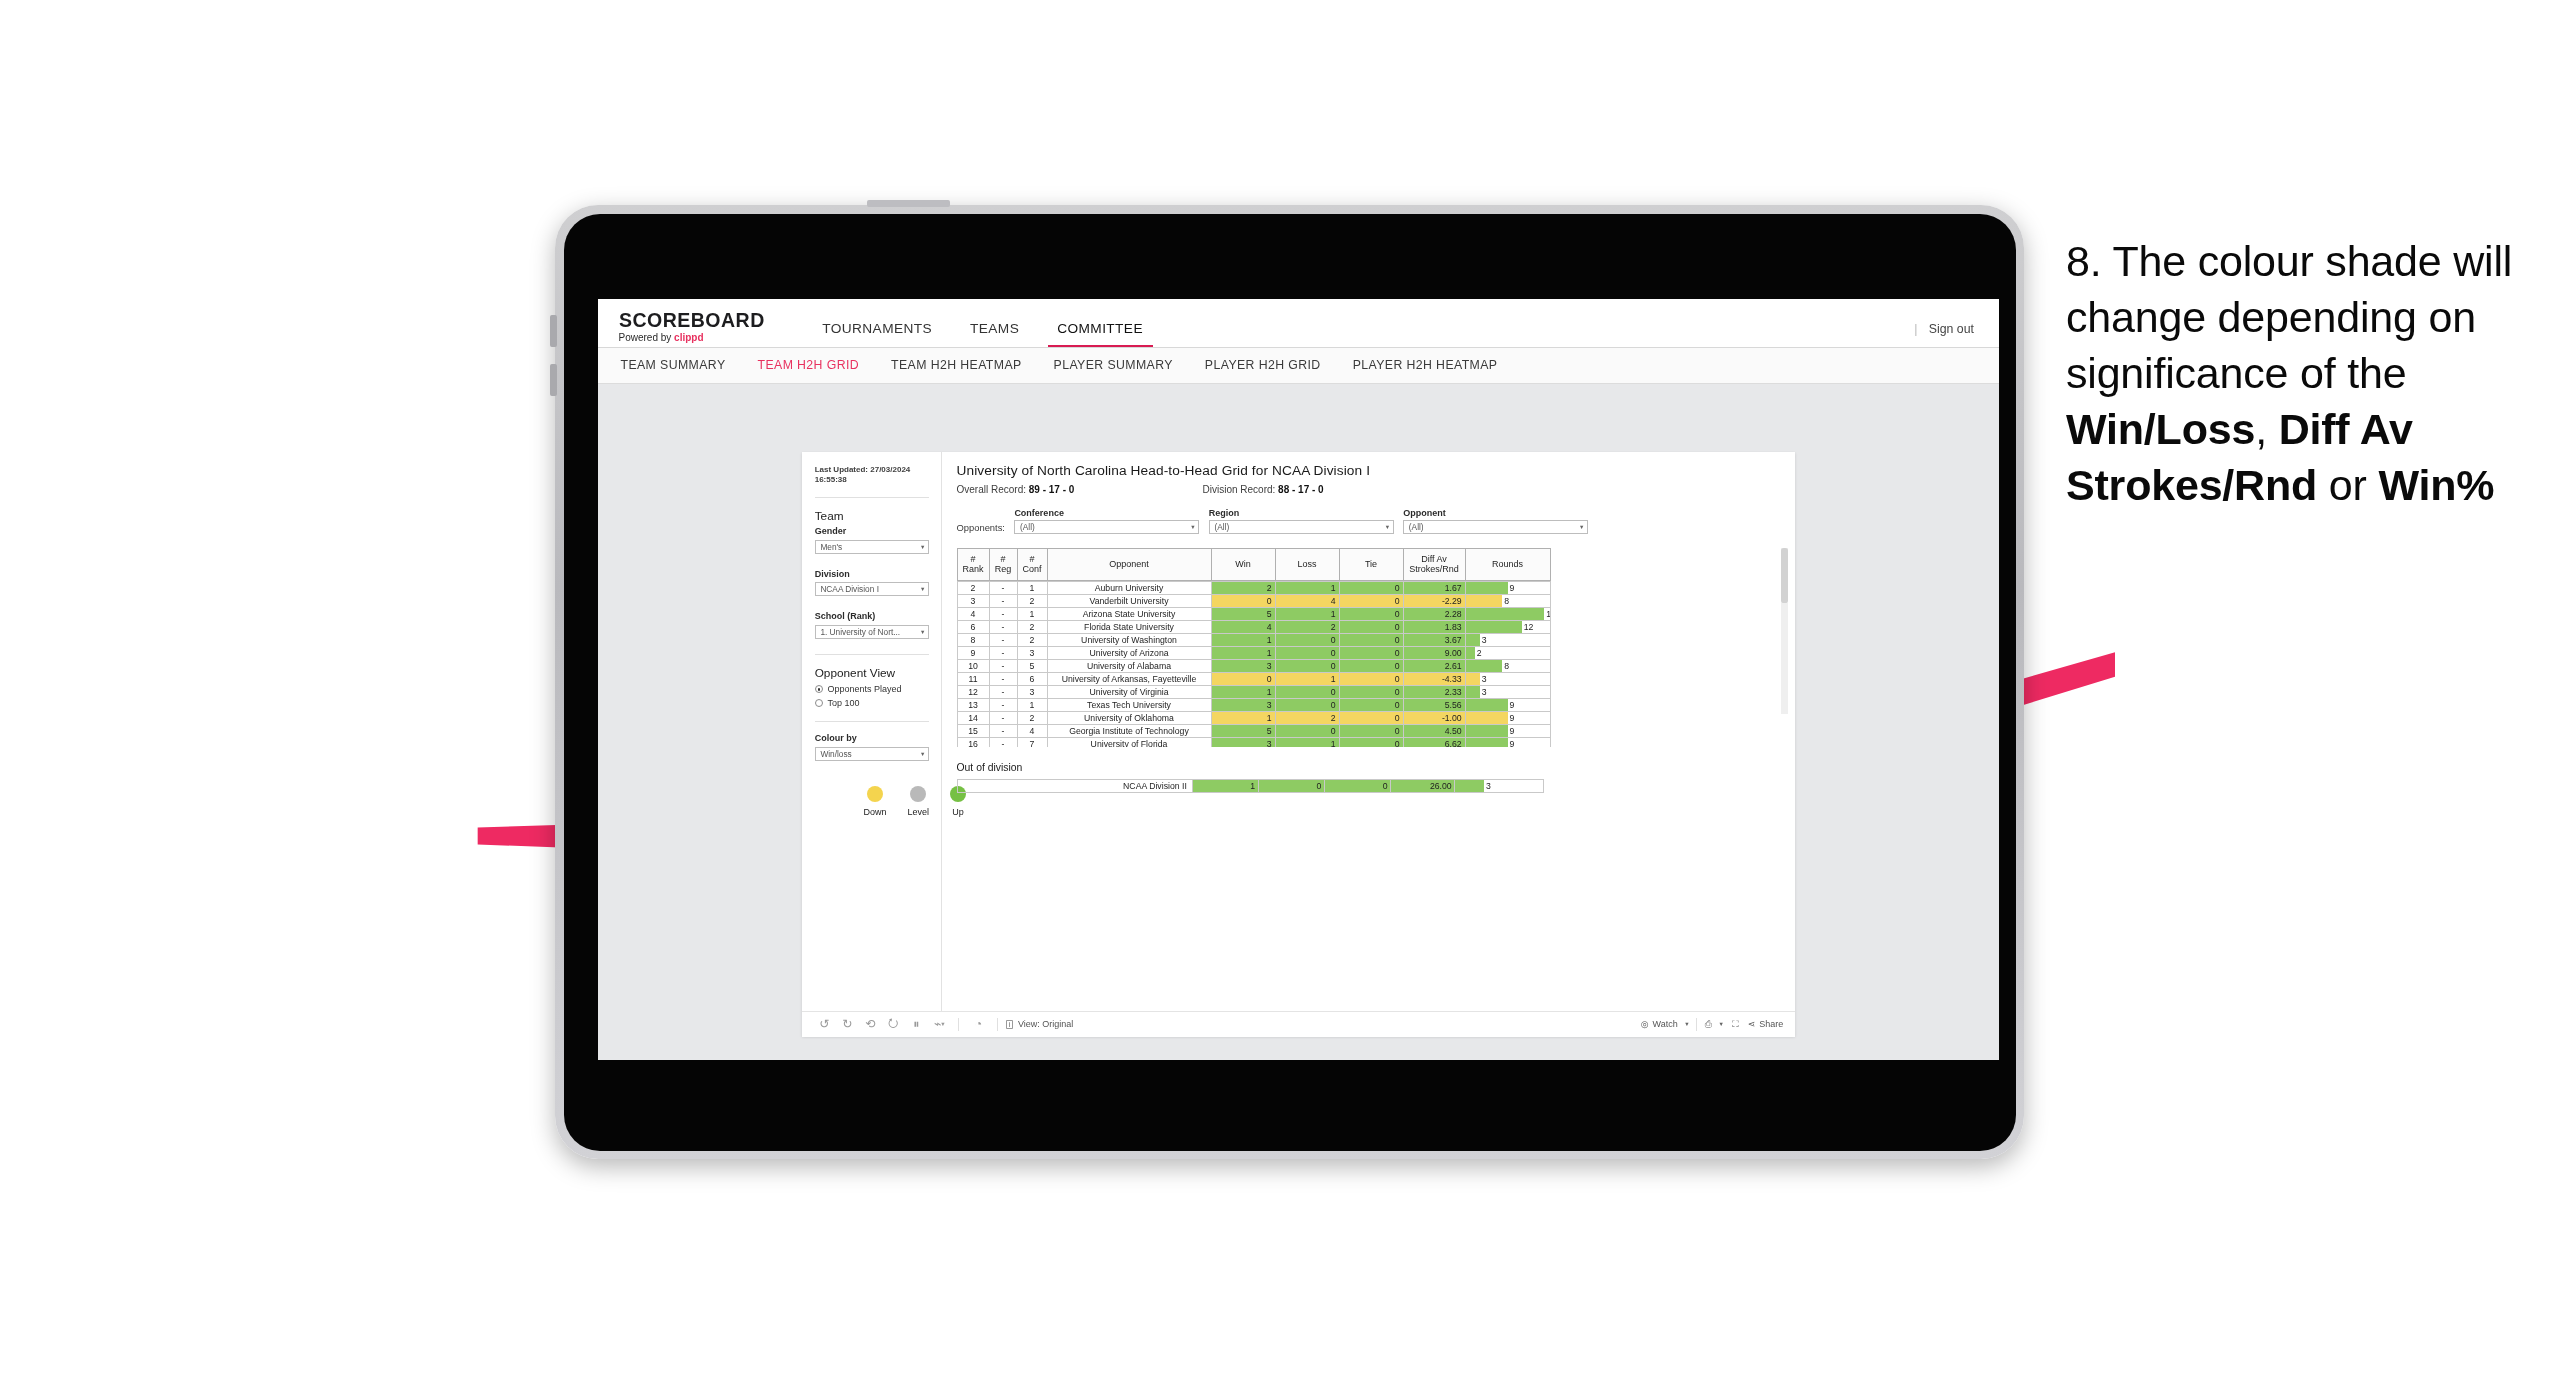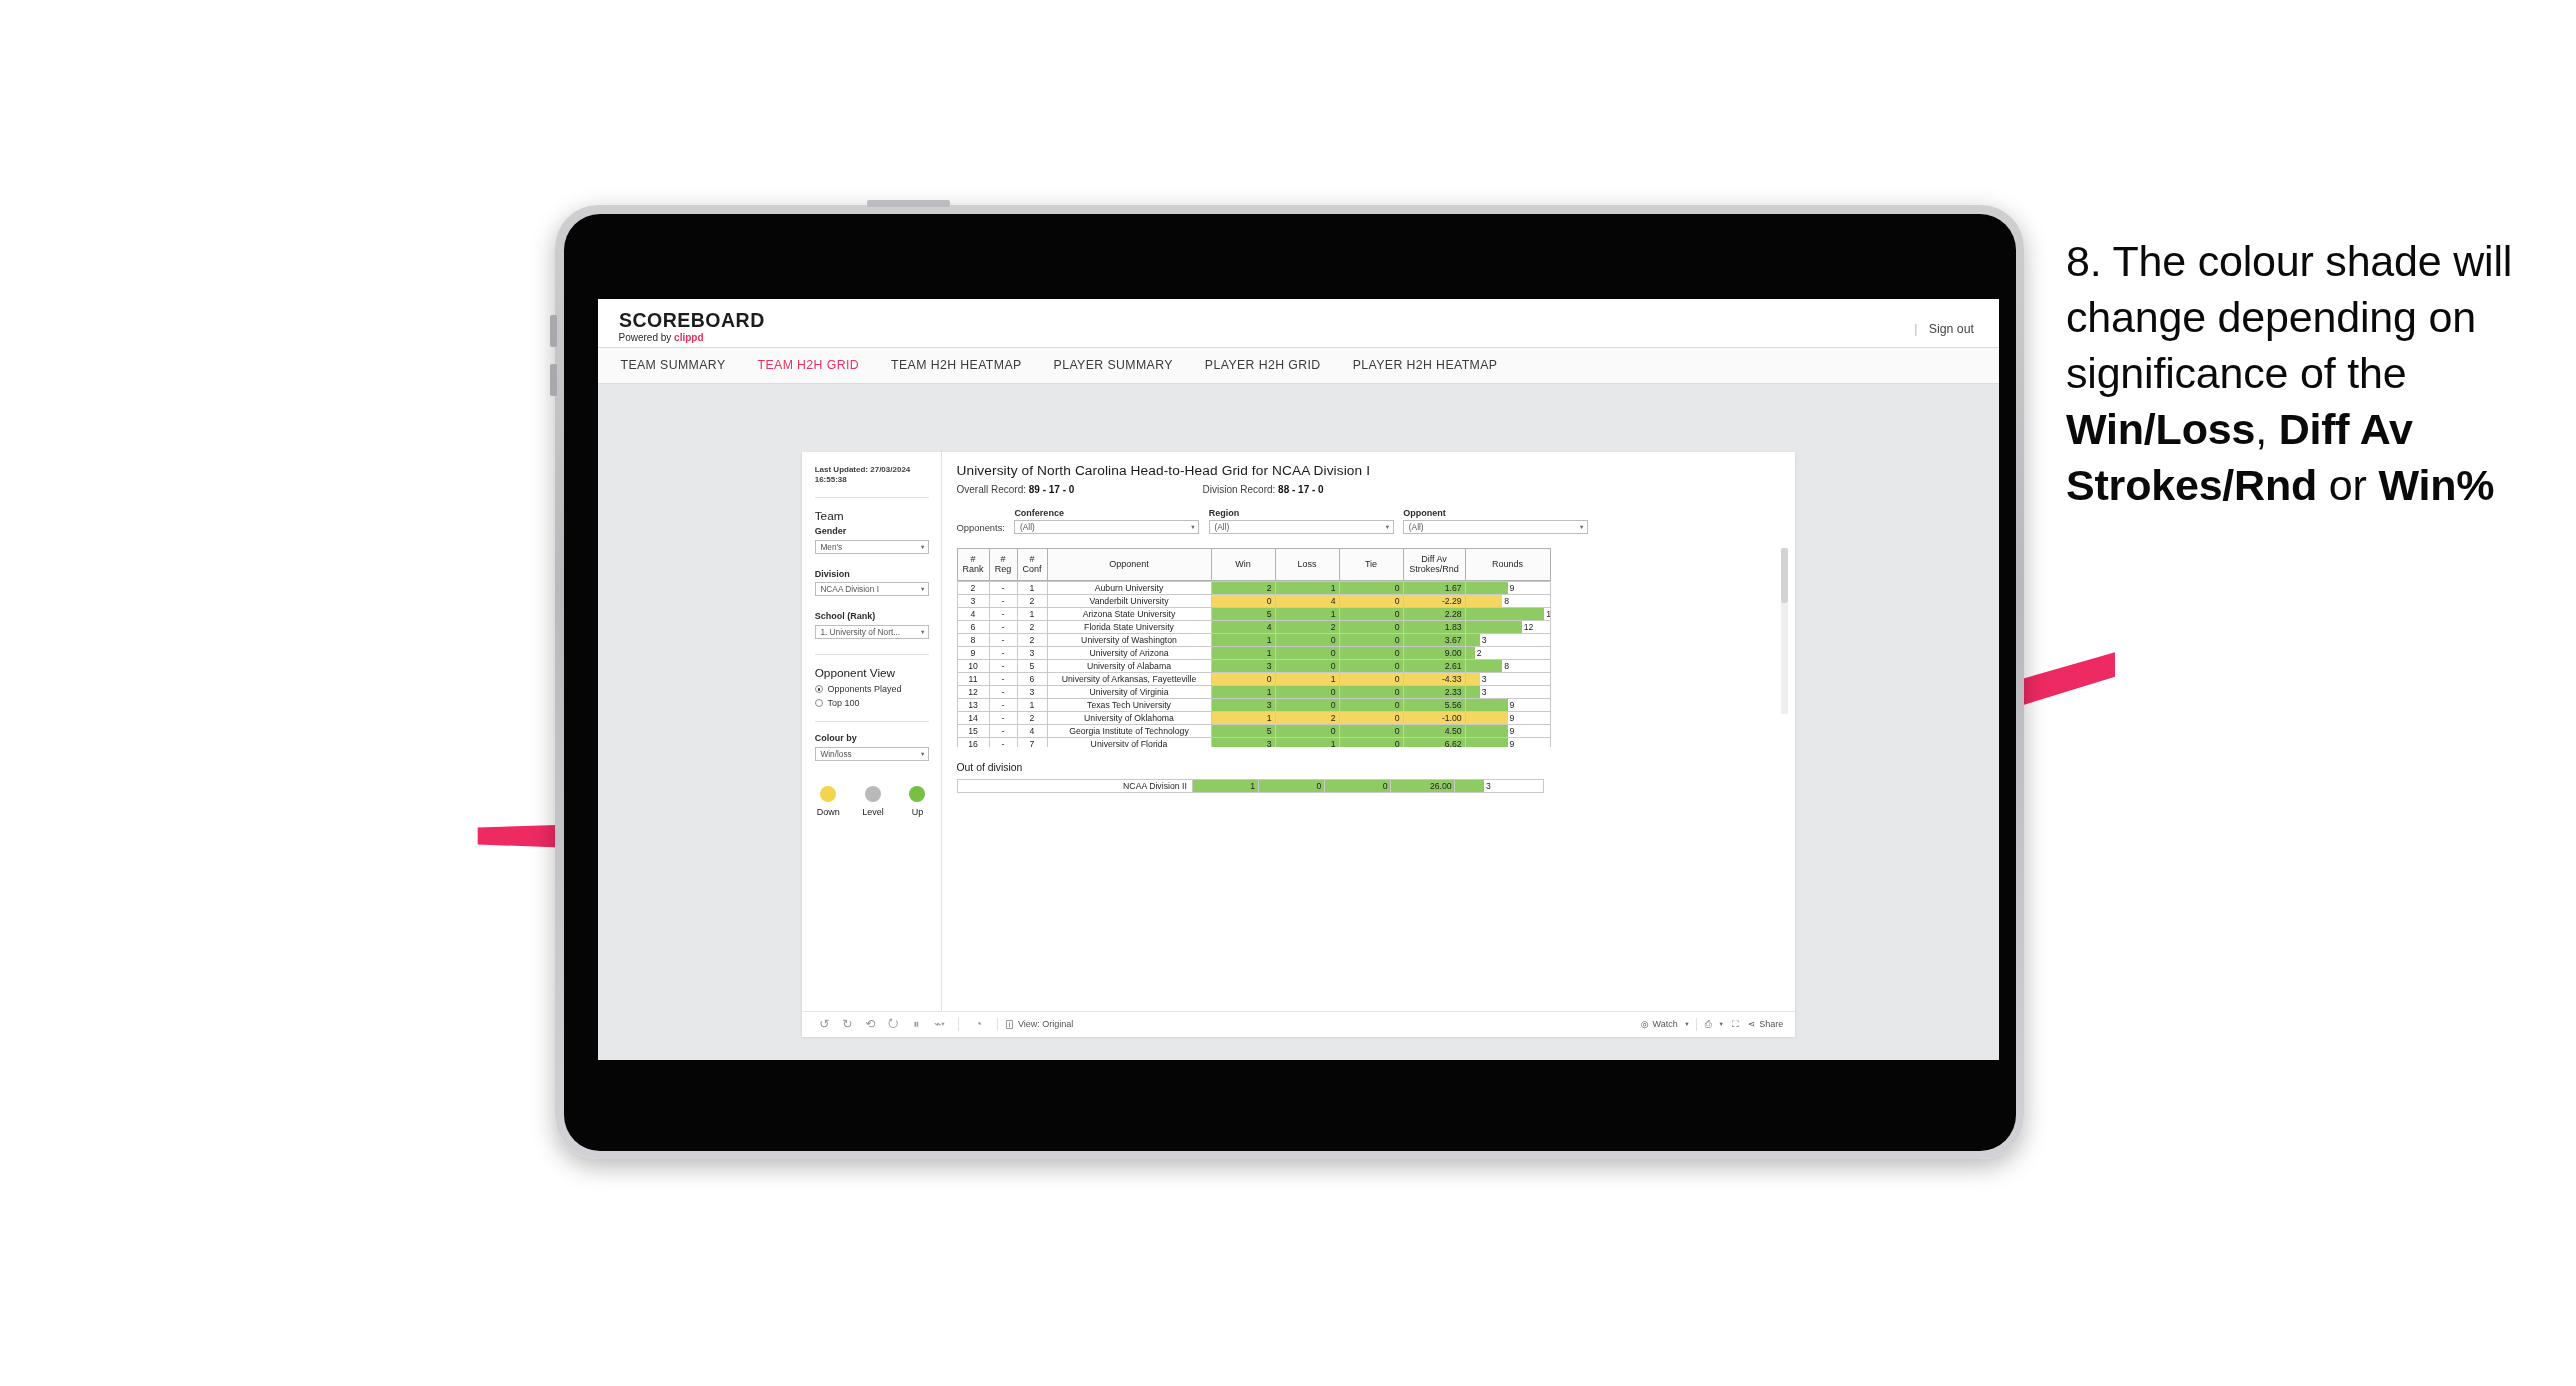--- a/index.html
+++ b/index.html
@@ -128,21 +128,21 @@
   .caret { font-size:6.6px; color:#666; margin-left:3.8px; }
   .radio-row { display:flex; align-items:center; gap:4.7px; margin-top:3.8px; font-size:9px; color:#333;}
   .radio {
     width:8px; height:8px; border-radius:50%; border:0.9px solid #8b8b8b;
     background:#fff; flex:none; position:relative;
   }
   .radio.on::after {
     content:''; position:absolute; left:1.9px; top:1.9px; width:2.4px; height:2.4px;
     border-radius:50%; background:#333;
   }
-  #legend { display:flex; gap:21px; margin-top:24.6px; padding-left:1.9px; }
+  #legend { display:flex; gap:21px; margin-top:24.6px; padding-left:1.9px;margin-left:47px; }
   .leg { text-align:center; width:28px; }
   .dot { width:16px; height:16px; border-radius:50%; margin:0 auto 4.7px auto; }
   .leg span { font-size:9px; color:#222; }
 
   
   #content { flex:1; padding:11.3px 15px 0 15px; min-width:0; display:flex; flex-direction:column;}
   #viz-title { font-size:13.7px; color:#1a1a1a; font-weight:400; letter-spacing:0.1px;}
   #records { display:flex; margin-top:6.6px; font-size:10px; color:#3d3d3d; }
   #records .rec { width:246px; }
   #records .rec b { color:#111; font-weight:700; }
@@ -224,20 +224,25 @@
 
     <div id="tablet-inner">
       <div id="screen">
 
         <div id="appbar">
           <div id="logo-wrap">
             <div id="logo">SCOREBOARD</div>
             <div id="logo-sub"><span>Powered by </span><span class="brand">clippd</span></div>
           </div>
 
+          <div class="topnav">
+            <div class="item">TOURNAMENTS</div>
+            <div class="item">TEAMS</div>
+            <div class="item active">COMMITTEE</div>
+          </div>
 
           <div id="signout">
             <span class="divider">|</span>
             <span>Sign out</span>
           </div>
         </div>
 
         <div id="subnav">
           <div class="sitem">TEAM SUMMARY</div>
           <div class="sitem active">TEAM H2H GRID</div>

